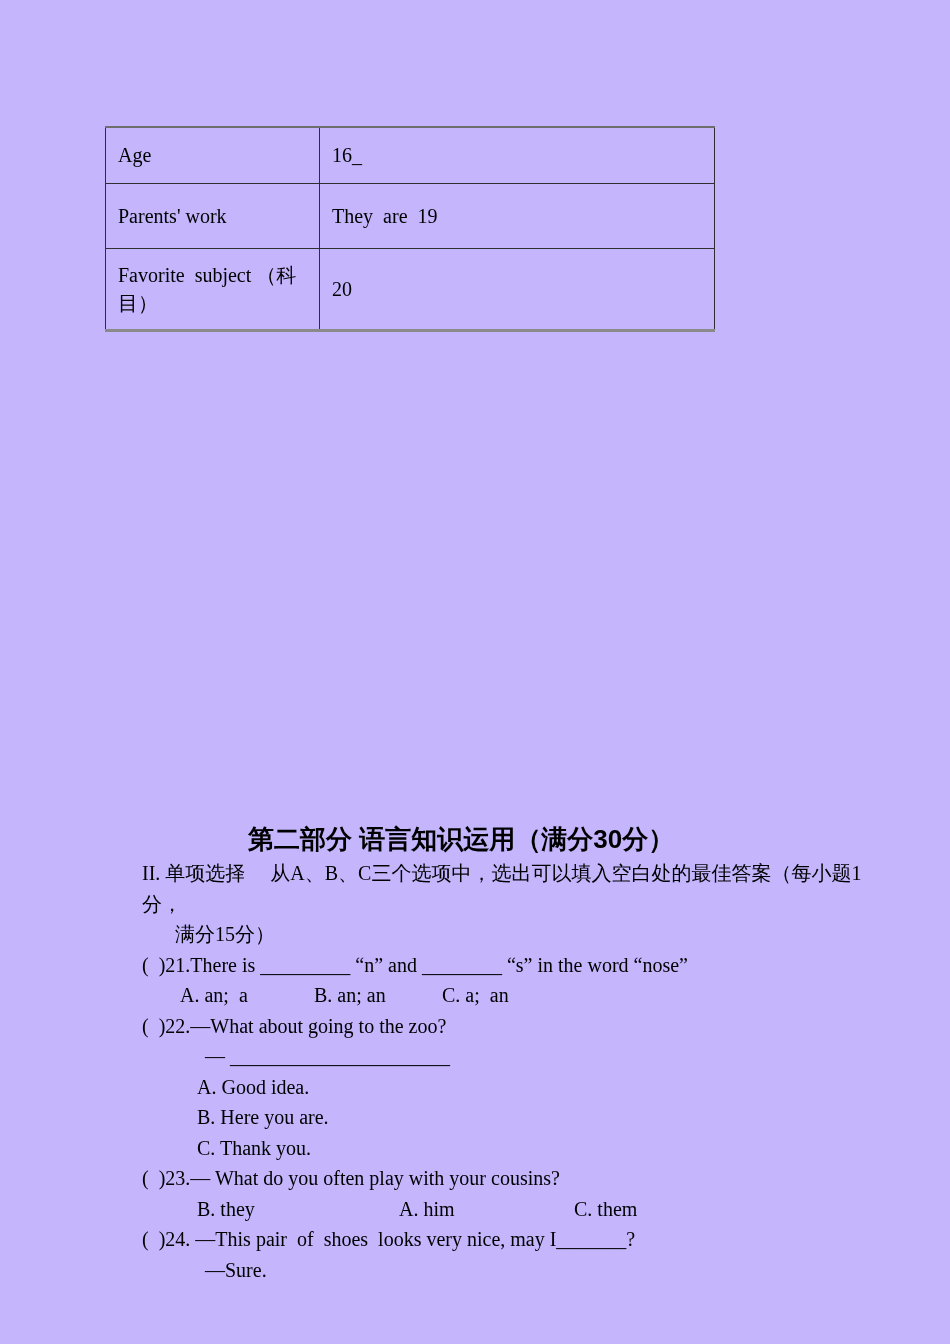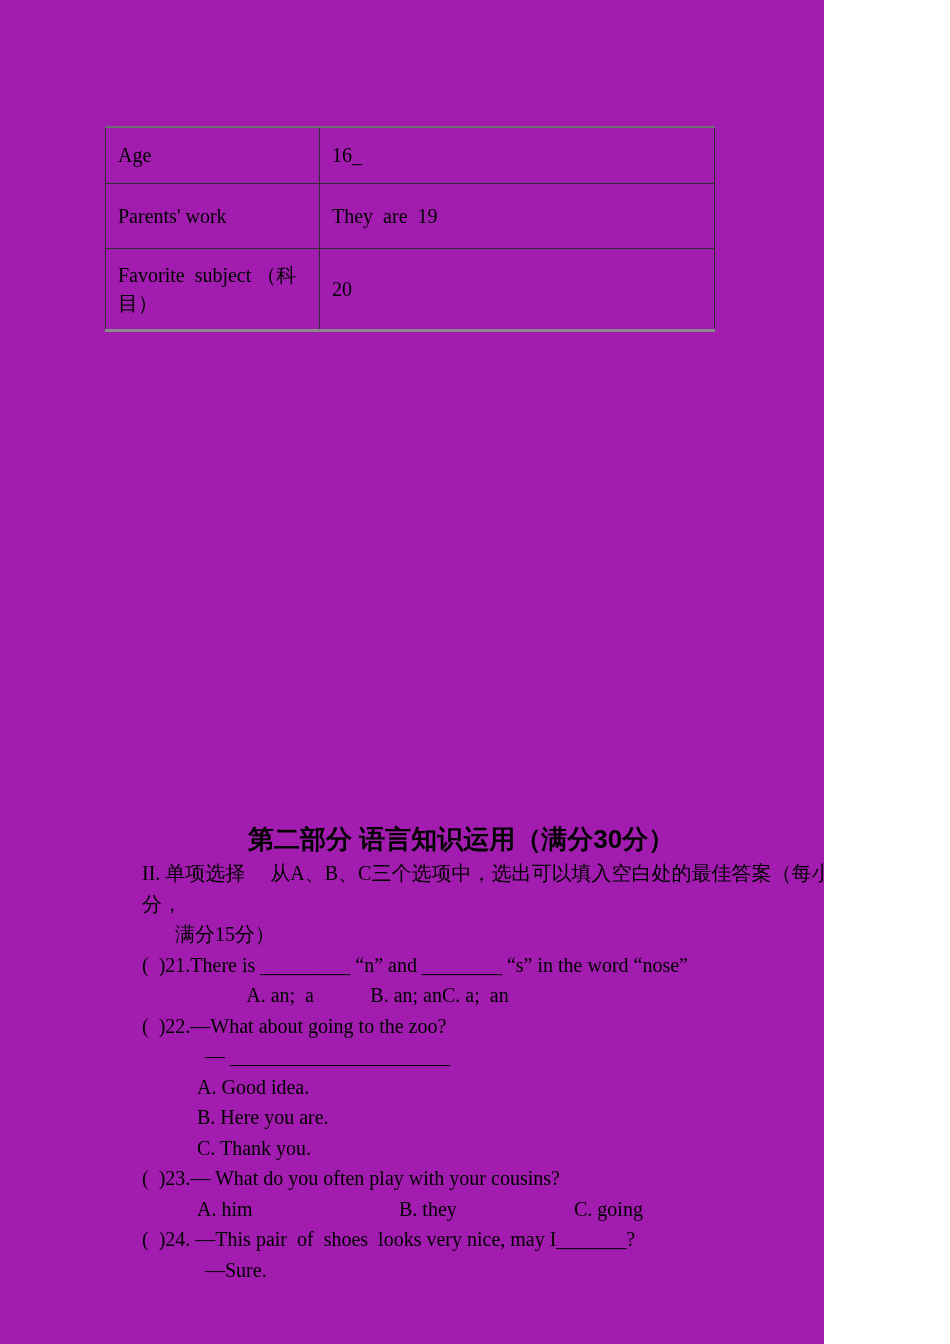--- a/index.html
+++ b/index.html
@@ -1,20 +1,20 @@
 <!DOCTYPE html>
 <html><head>
 <meta charset="utf-8">
 <style>
   html, body { margin: 0; padding: 0; background: #ffffff; }
   .page {
     position: relative;
-    width: 824px;
+    width: 950px;
     height: 1344px;
-    background: #a21caf;
+    background: #c4b5fd;
     color: #000000;
     font-family: "Liberation Serif", "DejaVu Serif", serif;
     overflow: hidden;
   }
 
   
   .profile-table {
     position: absolute;
     left: 105px;
     top: 126px;
@@ -61,21 +61,21 @@
   }
   .line {
     line-height: 30.5px;
     white-space: pre-wrap;
     margin-left: 32px;
   }
   .indent-cont { padding-left: 33px; }
   .reply { padding-left: 63px; }
   .opts { display: flex; }
   .opts span { display: inline-block; white-space: pre; }
-  .opts-21 { padding-left: 38px; text-align: right; }
+  .opts-21 { padding-left: 38px; }
   .opts-21 span:nth-child(1) { width: 134px; }
   .opts-21 span:nth-child(2) { width: 128px; }
   .opts-22 { padding-left: 55px; flex-direction: column; }
   .opts-22 span:nth-child(1) { width: 200px; }
   .opts-22 span:nth-child(2) { width: 188px; }
   .opts-23 { padding-left: 55px; }
   .opts-23 span:nth-child(1) { width: 202px; }
   .opts-23 span:nth-child(2) { width: 175px; }
 </style>
 </head>
@@ -125,23 +125,23 @@
       <div class="line opts opts-22">
         <span>A. Good idea.</span>
         <span>B. Here you are.</span>
         <span>C. Thank you.</span>
       </div>
     </div>
 
     <div>
       <div class="line">(  )23.— What do you often play with your cousins?</div>
       <div class="line opts opts-23">
+        <span>B. they</span>
         <span>A. him</span>
-        <span>B. they</span>
-        <span>C. going</span>
+        <span>C. them</span>
       </div>
     </div>
 
     <div>
       <div class="line">(  )24. —This pair  of  shoes  looks very nice, may I_______?</div>
       <div class="line reply">—Sure.</div>
     </div>
   </div>
 
 </div>

